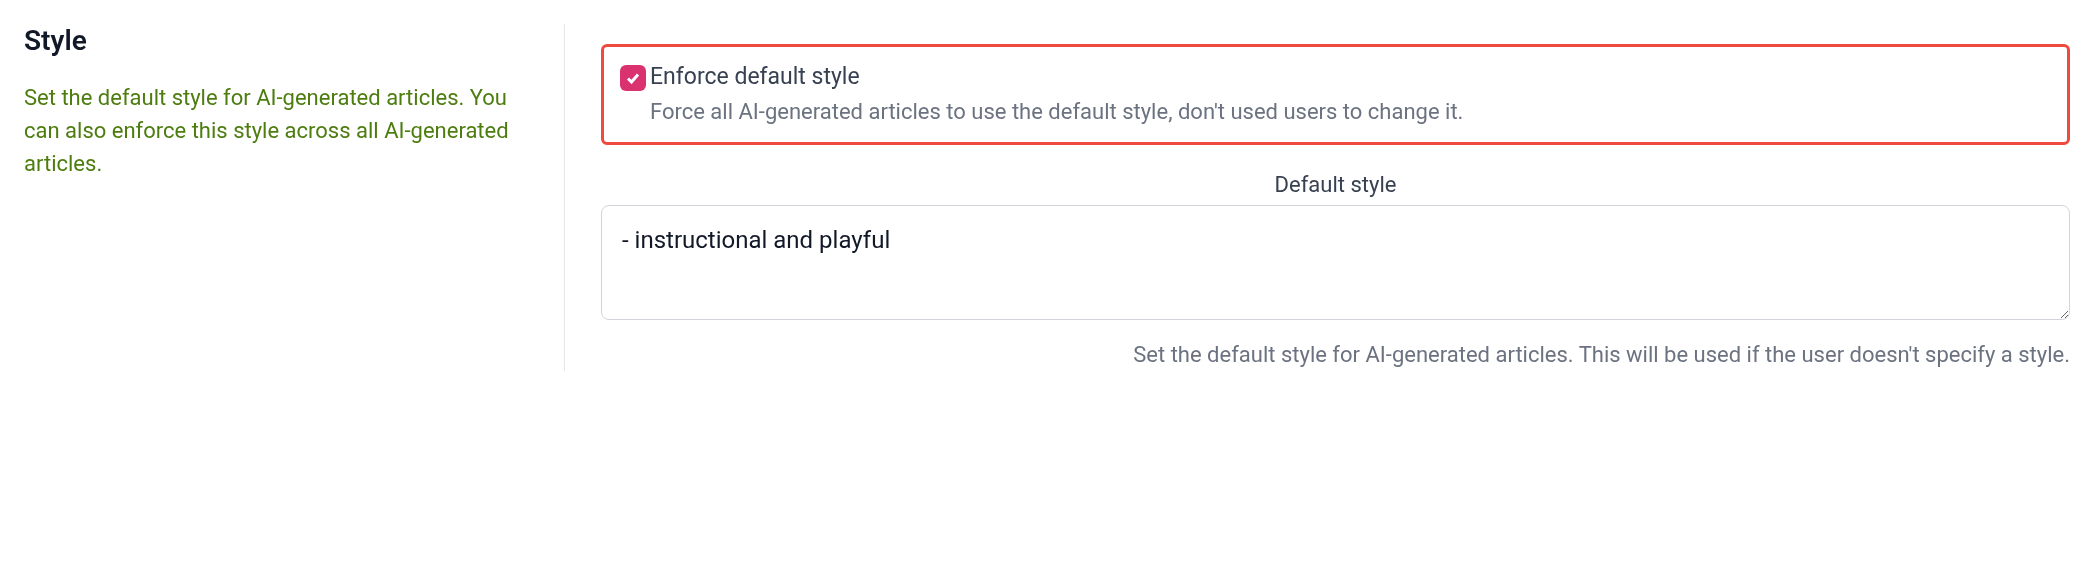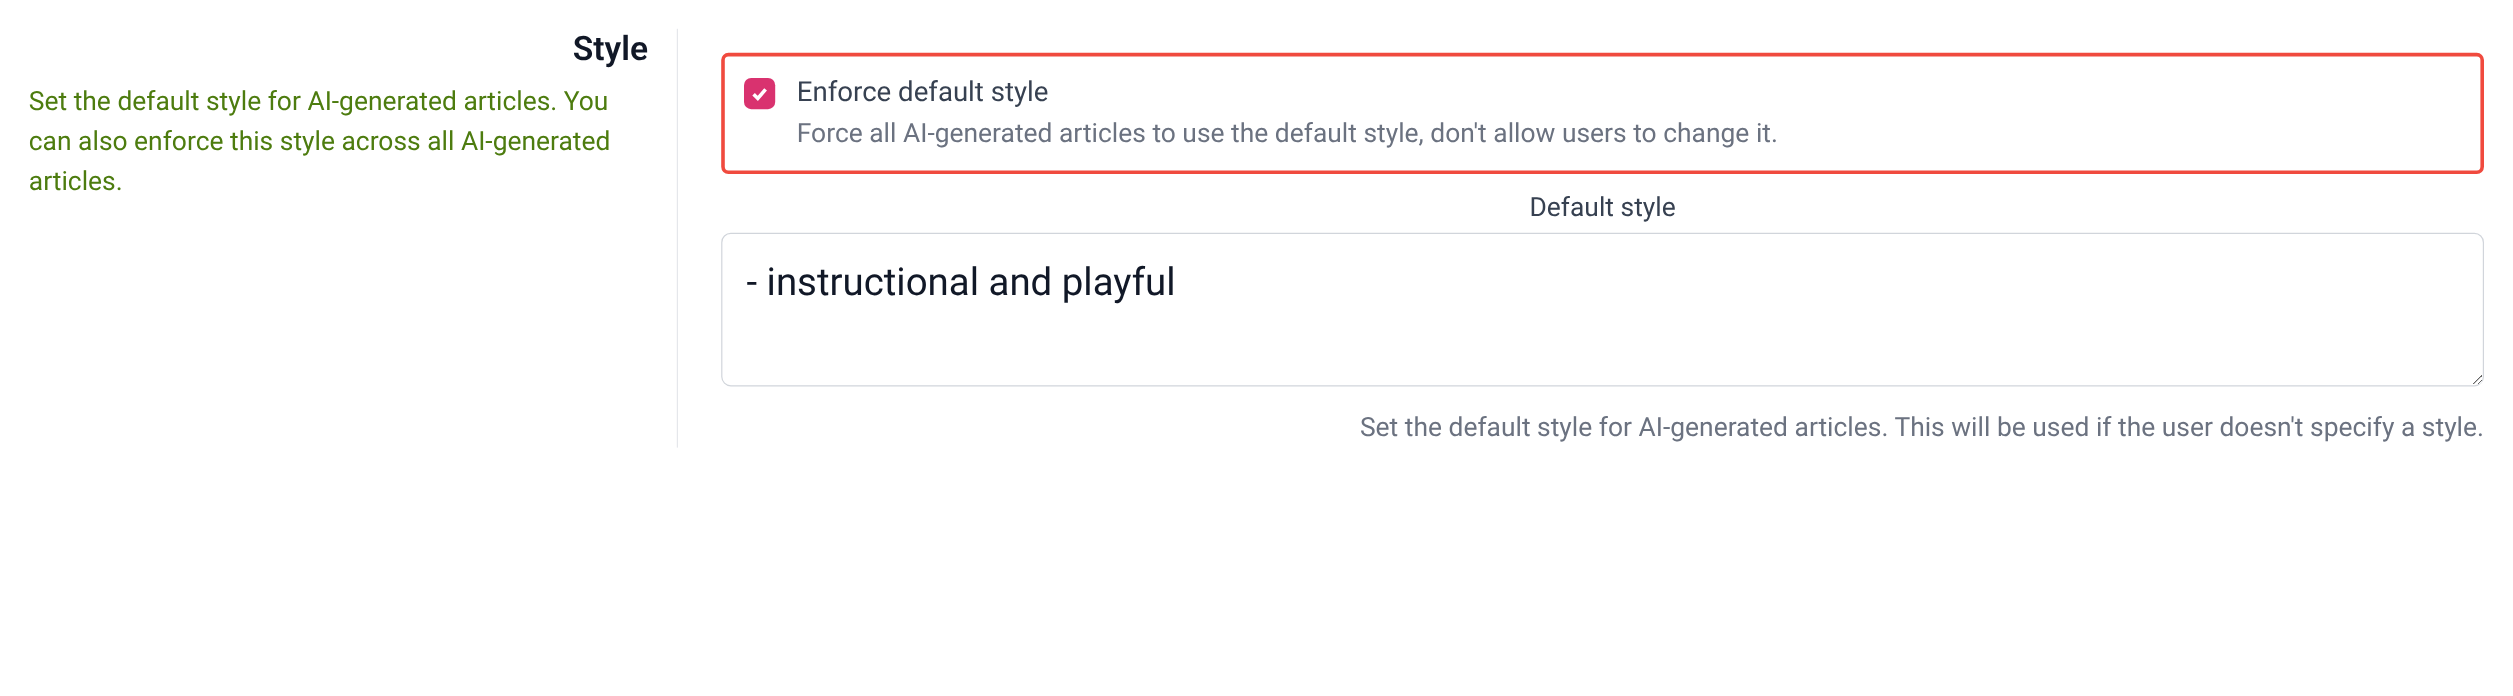--- a/index.html
+++ b/index.html
@@ -31,36 +31,35 @@
     }
     .right-col {
       flex: 1;
       padding-left: 36px;
       padding-top: 20px;
     }
     .section-title {
       font-size: 28px;
       font-weight: 600;
       color: #111827;
-      margin-bottom: 12px;
-      text-align: right;
+      margin-bottom: 24px;
     }
     .section-desc {
       font-size: 22px;
       color: #4d7c0f;
       line-height: 1.5;
     }
     .highlight-box {
       border: 3px solid #f04a3e;
       border-radius: 6px;
       padding: 14px 16px;
       display: flex;
       align-items: flex-start;
-      gap: 18px;
-      margin-bottom: 16px;
+      gap: 4px;
+      margin-bottom: 27px;
     }
     .checkbox {
       width: 26px;
       height: 26px;
       border-radius: 6px;
       background: #d9326f;
       display: flex;
       align-items: center;
       justify-content: center;
       flex-shrink: 0;
@@ -92,21 +91,21 @@
       font-size: 22px;
       color: #374151;
       margin-bottom: 8px;
       text-align: center;
     }
     .textarea {
       width: 100%;
       border: 1px solid #d1d5db;
       border-radius: 8px;
       padding: 18px 20px;
-      font-size: 32px;
+      font-size: 24px;
       color: #111827;
       font-family: inherit;
       resize: vertical;
       min-height: 115px;
       line-height: 1.4;
     }
     .field-help {
       font-size: 22px;
       color: #6b7280;
       line-height: 1.5;
@@ -127,21 +126,21 @@
 
   <div class="right-col">
     <div class="highlight-box">
       <div class="checkbox">
         <svg viewBox="0 0 16 16">
           <polyline points="3,8.5 6.5,12 13,4.5"></polyline>
         </svg>
       </div>
       <div class="checkbox-text">
         <div class="checkbox-label">Enforce default style</div>
-        <div class="checkbox-desc">Force all AI-generated articles to use the default style, don't allow users to change it.</div>
+        <div class="checkbox-desc">Force all AI-generated articles to use the default style, don't used users to change it.</div>
       </div>
     </div>
 
     <div>
       <div class="field-label">Default style</div>
       <textarea class="textarea" style="">- instructional and playful</textarea>
       <div class="field-help">Set the default style for AI-generated articles. This will be used if the user doesn't specify a style.</div>
     </div>
   </div>
 </div>

